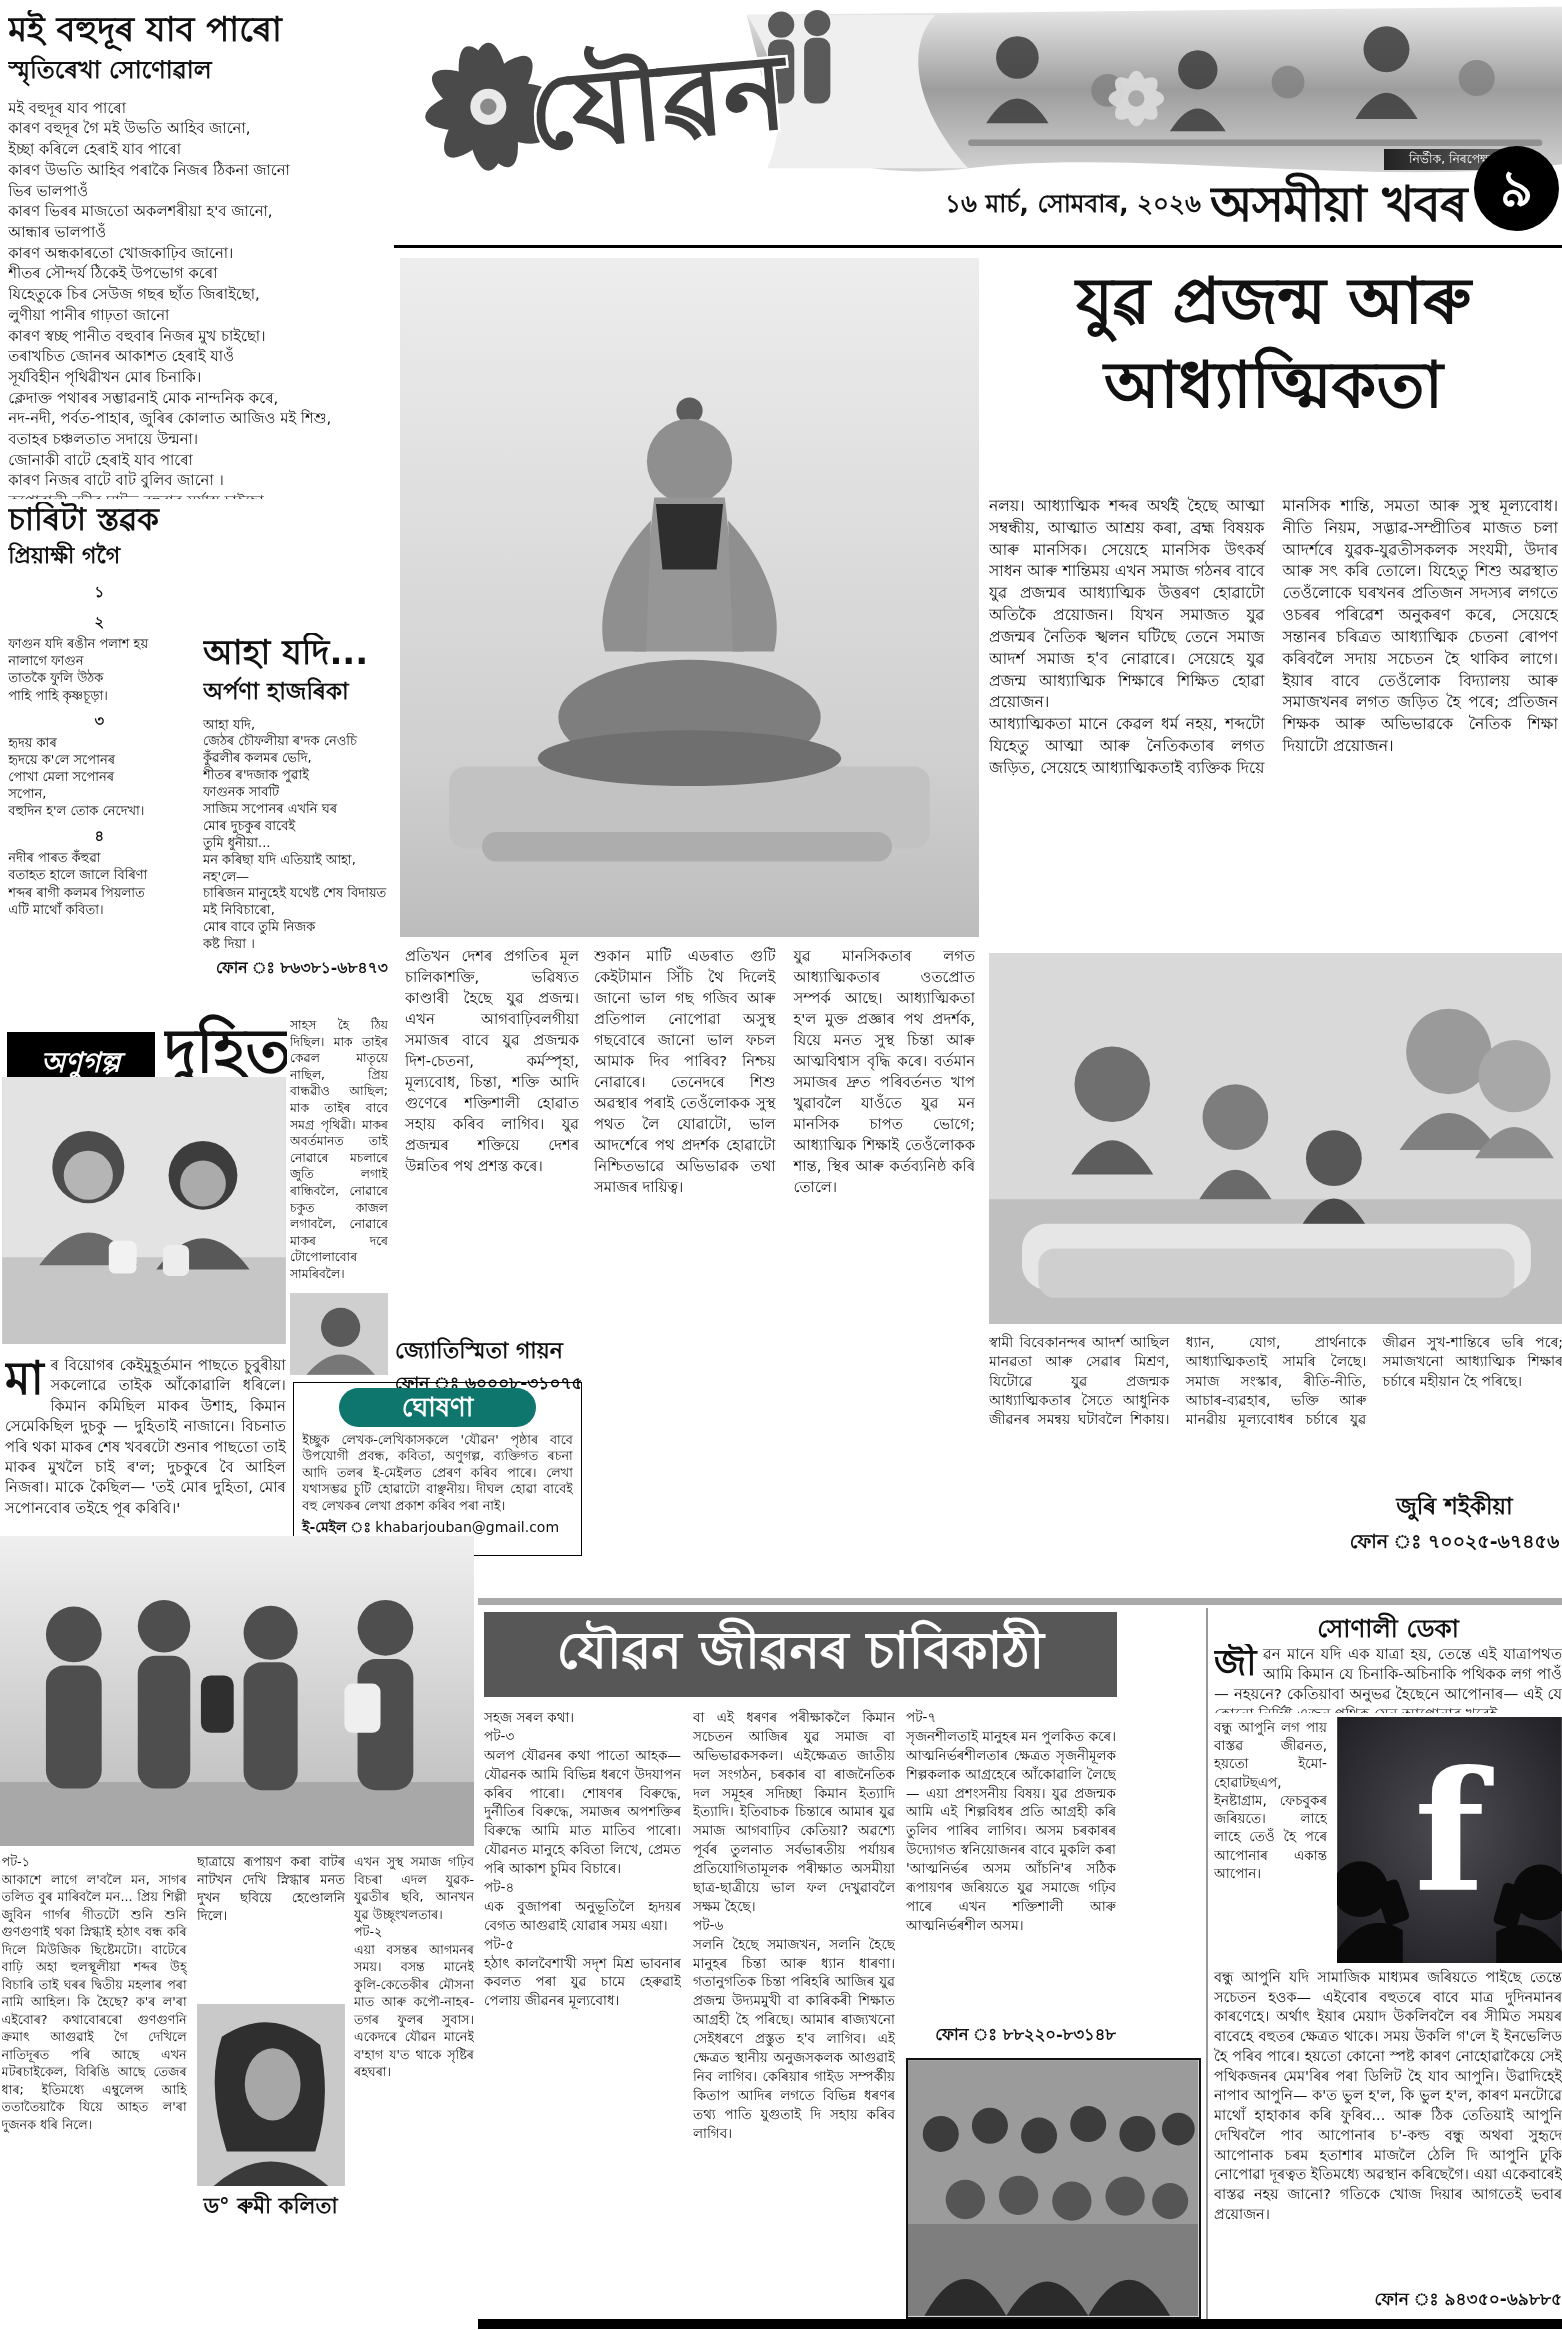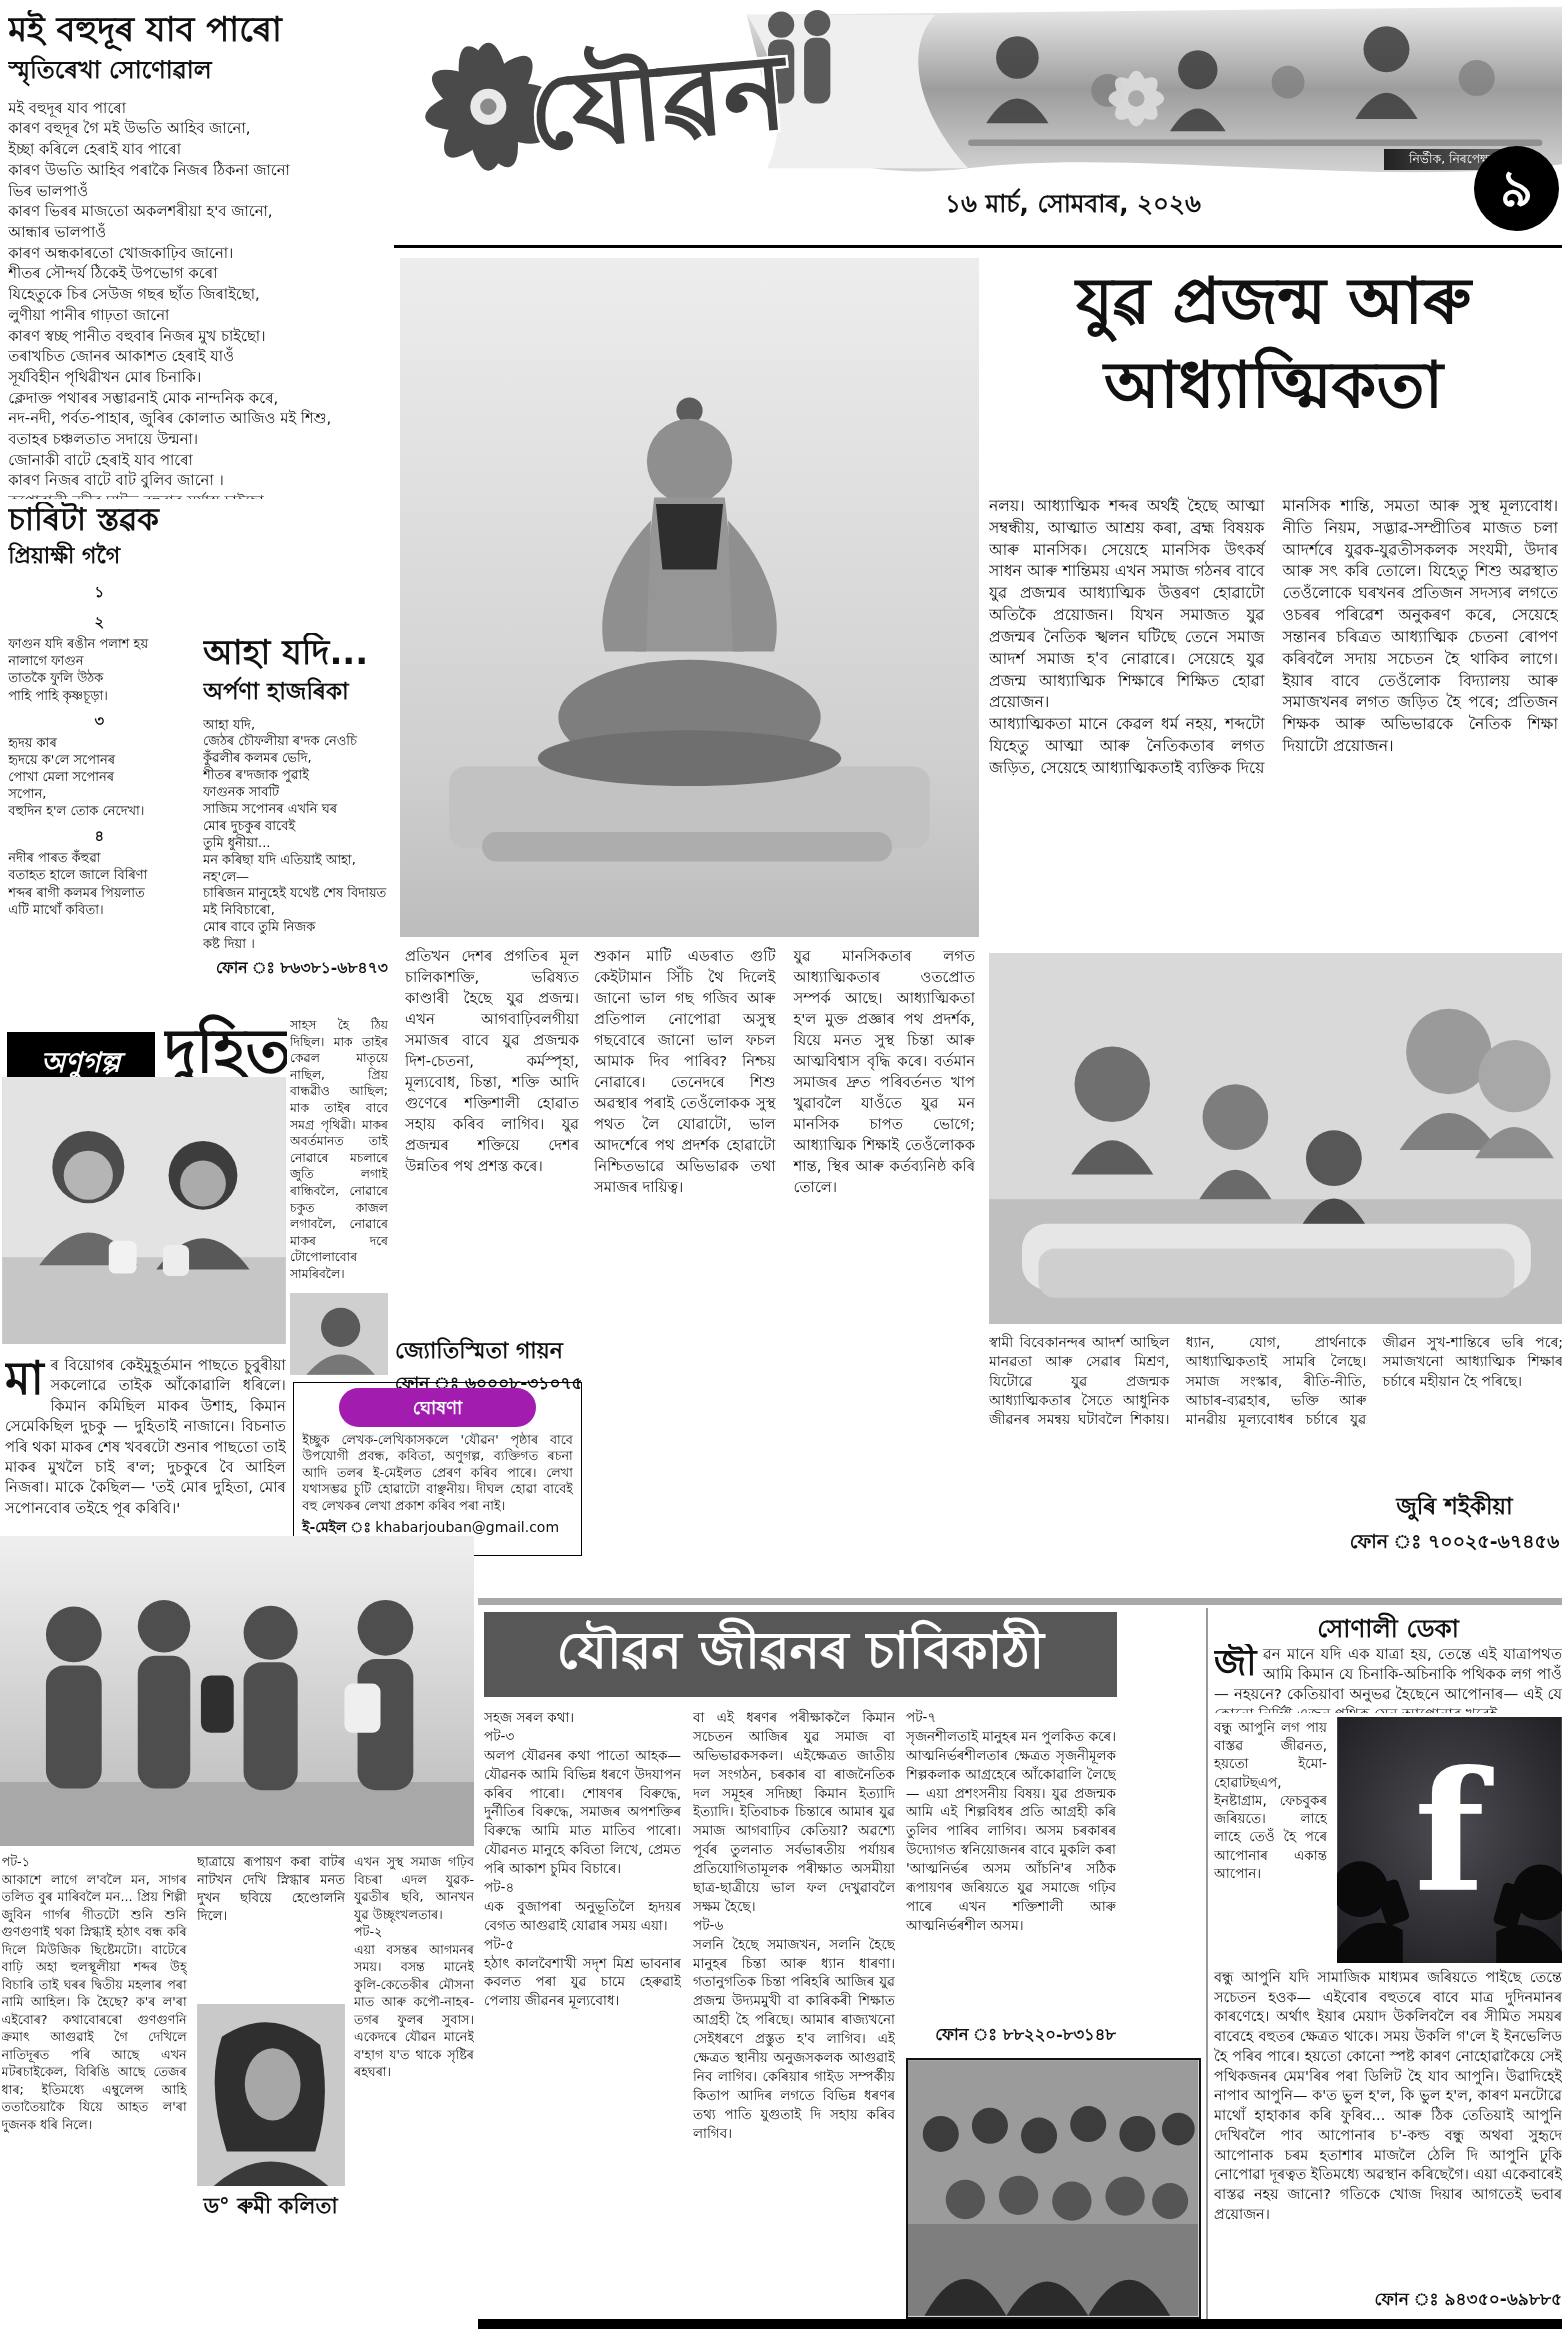--- a/index.html
+++ b/index.html
@@ -77,20 +77,21 @@
         <circle cx="472" cy="30" r="16"></circle>
           <rect x="456" y="48" width="32" height="78" rx="12"></rect>
         <circle cx="516" cy="28" r="16"></circle>
           <rect x="500" y="46" width="32" height="80" rx="12"></rect>
       </g>
     </svg>
     <div class="abs" style="left:135px;top:21.3px;width:271px;height:172px;font-size:105px;font-weight:bold;color:#3f3f3f;
                 transform:rotate(-5deg);text-shadow:2.5px 2.5px 0 #fff,-2.5px -2.5px 0 #fff,2.5px -2.5px 0 #fff,-2.5px 2.5px 0 #fff;">যৌৱন</div>
     <div class="abs b" style="left:551px;top:185px;width:271px;font-size:24.6px;">১৬ মাৰ্চ, সোমবাৰ, ২০২৬</div>
     <div class="abs ctr" style="left:990px;top:149px;width:131px;height:21.3px;background:linear-gradient(90deg,#222,#666);color:#fff;font-size:12.3px;line-height:21.3px;">নিৰ্ভীক, নিৰপেক্ষ</div>
+    <div class="abs b" style="left:816px;top:167px;width:279px;font-size:49px;letter-spacing:-0.8px;">অসমীয়া খবৰ</div>
     <div class="abs ctr" style="left:1080px;top:146px;width:85px;height:85px;background:#000;border-radius:50%;color:#fff;font-size:51px;font-weight:bold;line-height:85px;">৯</div>
   </div>
   <div class="abs rule-h" style="left:394px;top:245px;width:1168px;height:3.3px;"></div>
 
   <div class="abs" style="left:8.2px;top:9.8px;width:379px;height:489px;">
     <div class="poem-title" style="font-size:34px;">মই বহুদূৰ যাব পাৰো</div>
     <div class="poem-author" style="font-size:24px;margin-top:3.3px;">স্মৃতিৰেখা সোণোৱাল</div>
     <div class="prel" style="font-size:14.8px;line-height:1.4;margin-top:6.6px;">মই বহুদূৰ যাব পাৰো
 কাৰণ বহুদূৰ গৈ মই উভতি আহিব জানো,
 ইচ্ছা কৰিলে হেৰাই যাব পাৰো
@@ -250,21 +251,21 @@
       <circle cx="62" cy="42" r="24" fill="#5a5a5a"></circle>
       <path d="M20,100 q42,-50 84,0 z" fill="#777"></path>
     </svg>
   </div>
   <div class="abs" style="left:395px;top:1333px;width:246px;height:64px;">
     <div class="b" style="font-size:22px;">জ্যোতিস্মিতা গায়ন</div>
     <div class="phone" style="font-size:17px;">ফোন ঃ ৬০০০৮-৩১০৭৫</div>
   </div>
 
   <div class="abs" style="left:293px;top:1382px;width:289px;height:174px;border:1.6px solid #000;padding:4.9px 8.2px;box-sizing:border-box;">
-    <div class="ctr" style="margin:0 auto;width:197px;height:39px;background:#a21caf;border-radius:21.3px;color:#fff;font-size:18px;font-weight:bold;line-height:39px;">ঘোষণা</div>
+    <div class="ctr" style="margin:0 auto;width:197px;height:39px;background:#0f766e;border-radius:21.3px;color:#fff;font-size:26px;font-weight:bold;line-height:39px;">ঘোষণা</div>
     <div class="just" style="font-size:12.7px;line-height:1.3;margin-top:4.9px;">ইচ্ছুক লেখক-লেখিকাসকলে 'যৌৱন' পৃষ্ঠাৰ বাবে উপযোগী প্ৰবন্ধ, কবিতা, অণুগল্প, ব্যক্তিগত ৰচনা আদি তলৰ ই-মেইলত প্ৰেৰণ কৰিব পাৰে। লেখা যথাসম্ভৱ চুটি হোৱাটো বাঞ্ছনীয়। দীঘল হোৱা বাবেই বহু লেখকৰ লেখা প্ৰকাশ কৰিব পৰা নাই।</div>
     <div style="font-size:14px;margin-top:1.6px;">
       <span class="b">ই-মেইল ঃ</span>
       <span>khabarjouban@gmail.com</span>
     </div>
   </div>
 
   <div class="abs photo" style="left:0;top:1536px;width:474px;height:310px;">
     <svg width="474" height="310" viewBox="0 0 578 378">
       <defs>

